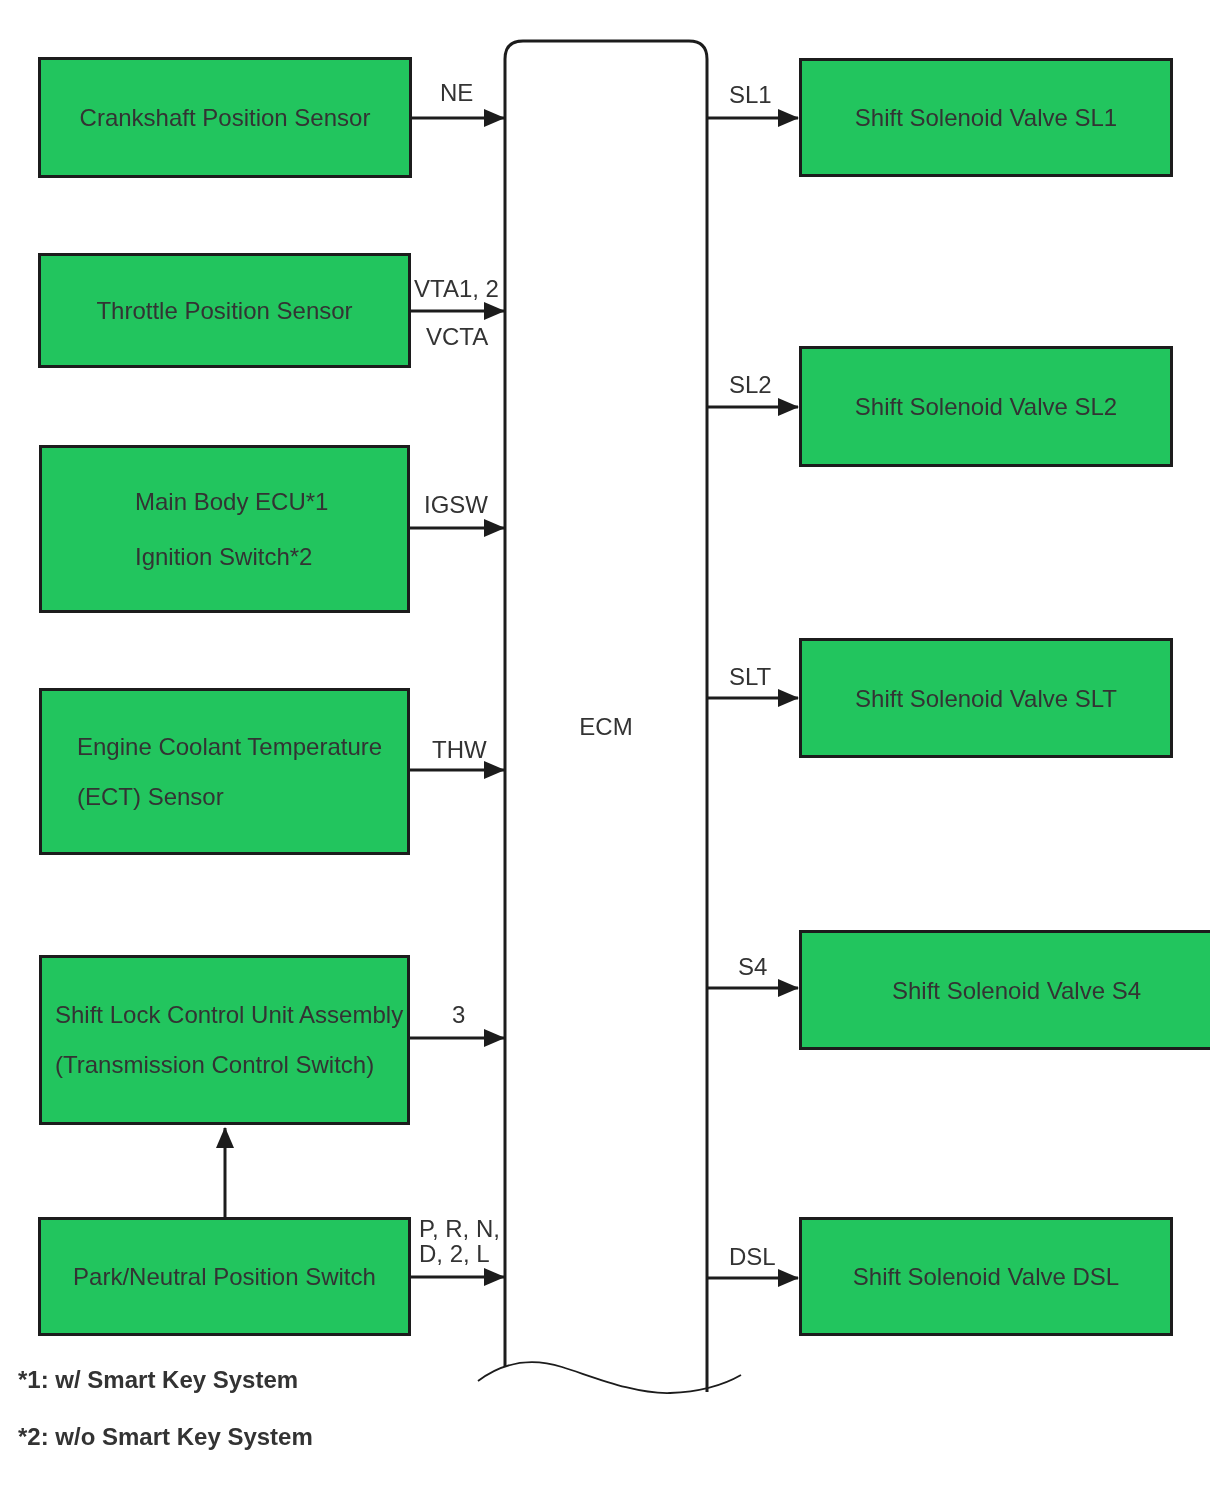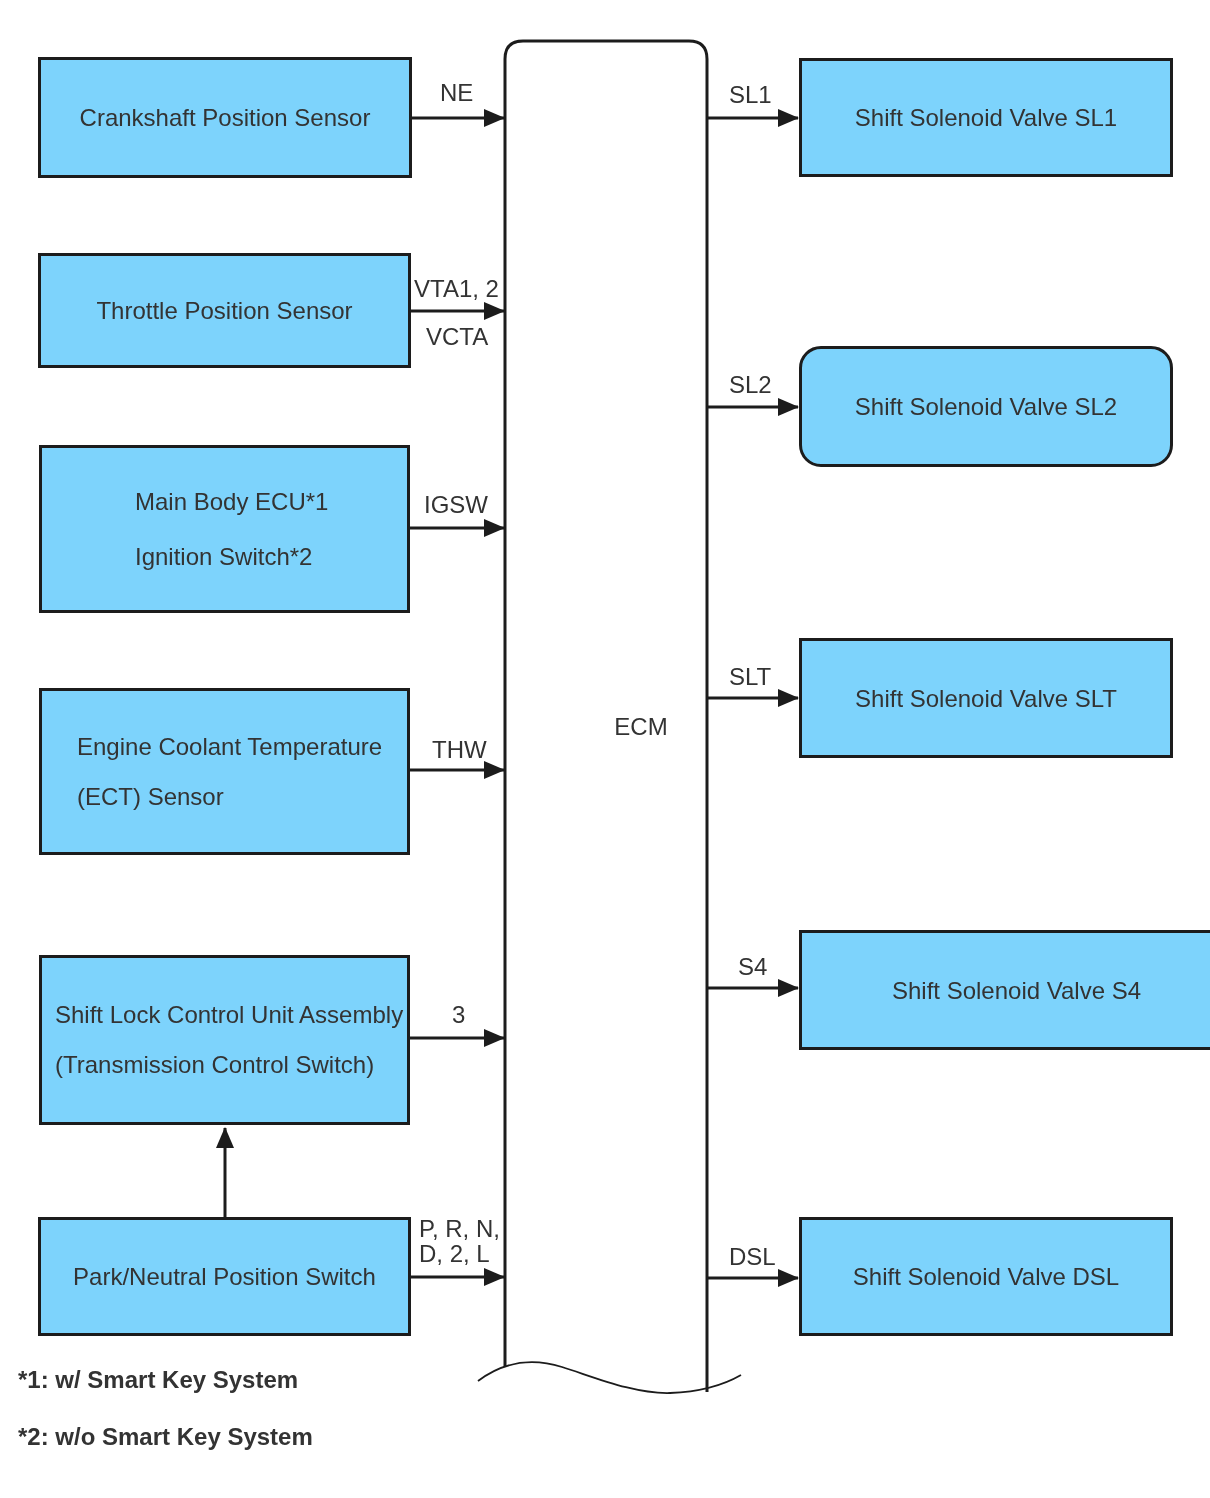--- a/index.html
+++ b/index.html
@@ -17,21 +17,21 @@
     overflow: hidden;
   }
   #connector-layer {
     position: absolute;
     left: 0; top: 0;
     width: 1210px; height: 1498px;
   }
   .dbox {
     position: absolute;
     border: 3px solid #1c1c1c;
-    background: #7dd3fc;
+    background: #22c55e;
     box-sizing: border-box;
     display: flex;
     flex-direction: column;
     justify-content: center;
     font-size: 24px;
     line-height: 29px;
   }
   .dbox.center-text {
     align-items: center;
     text-align: center;
@@ -54,21 +54,20 @@
     white-space: pre;
     font-weight: bold;
   }
   #ecm-label {
     position: absolute;
     left: 505px;
     top: 713px;
     width: 202px;
     text-align: center;
     font-size: 24px;
-    padding-left: 35px;
   }
 </style>
 </head>
 <body>
 
 <div id="canvas">
 
   <svg id="connector-layer" viewBox="0 0 1210 1498" xmlns="http://www.w3.org/2000/svg">
     <defs>
       <marker id="ah" markerUnits="userSpaceOnUse" markerWidth="22" markerHeight="18" refX="20" refY="9" orient="auto">
@@ -122,21 +121,21 @@
   <div class="dbox center-text" style="left:38px; top:1217px; width:373px; height:119px;">
     <span>Park/Neutral Position Switch</span>
   </div>
 
   <div id="ecm-label">ECM</div>
 
   <div class="dbox center-text" style="left:799px; top:58px; width:374px; height:119px;text-align:center;">
     <span>Shift Solenoid Valve SL1</span>
   </div>
 
-  <div class="dbox center-text" style="left:799px; top:346px; width:374px; height:121px;border-radius:22px;">
+  <div class="dbox center-text" style="left:799px; top:346px; width:374px; height:121px;">
     <span>Shift Solenoid Valve SL2</span>
   </div>
 
   <div class="dbox center-text" style="left:799px; top:638px; width:374px; height:120px;">
     <span>Shift Solenoid Valve SLT</span>
   </div>
 
   <div class="dbox center-text" style="left:799px; top:930px; width:435px; height:120px;">
     <span>Shift Solenoid Valve S4</span>
   </div>

